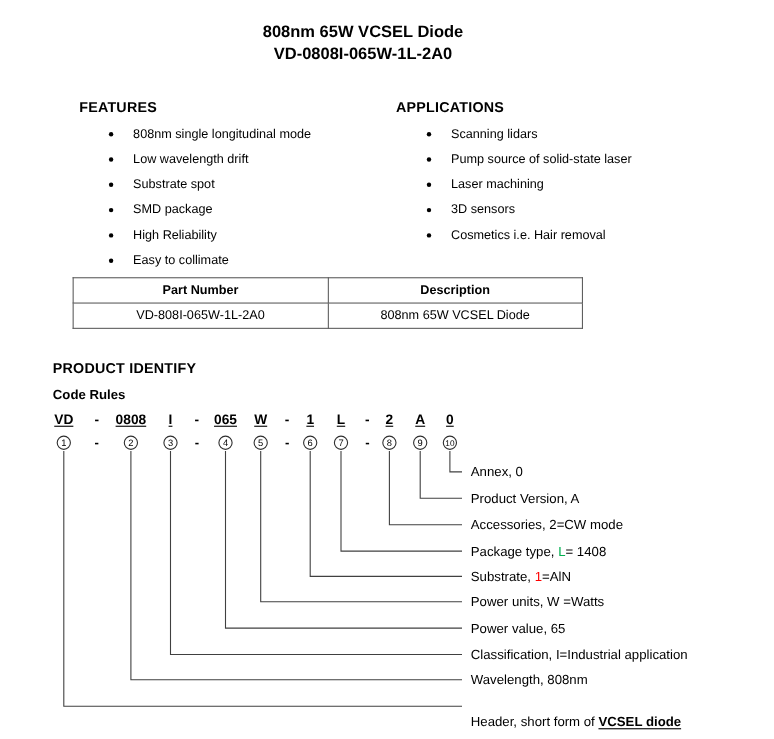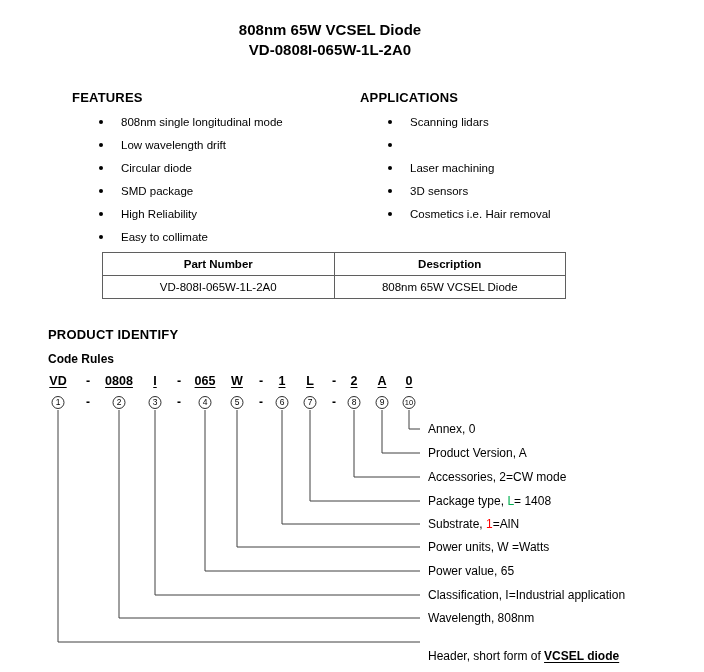--- a/index.html
+++ b/index.html
@@ -10,21 +10,21 @@
   
   .title-block{position:absolute;top:20px;left:0;width:660px;text-align:center;
     font-weight:bold;font-size:15px;line-height:20px;}
   
   .sec-heading{position:absolute;font-weight:bold;font-size:13px;letter-spacing:.2px;}
   
   .bullet-list{position:absolute;}
   .list-item{display:flex;align-items:center;height:23px;font-size:11.5px;}
   .bullet{width:4px;height:4px;border-radius:50%;background:#000;margin-right:18px;flex:0 0 auto;}
   
-  .part-table{position:absolute;left:66px;top:252px;width:464px;border-collapse:collapse;margin-left:36px;}
+  .part-table{position:absolute;left:66px;top:252px;width:464px;border-collapse:collapse;}
   .part-table th,.part-table td{
     border:1px solid #5f5f5f;height:22px;text-align:center;vertical-align:middle;
     font-size:11.5px;padding:0;}
   .part-table th{font-weight:bold;}
   
   .pi-heading{position:absolute;left:48px;top:327px;font-weight:bold;font-size:13px;letter-spacing:.2px;}
   .pi-sub{position:absolute;left:48px;top:352px;font-weight:bold;font-size:12px;}
   .code-token{position:absolute;top:374px;transform:translateX(-50%);
     font-weight:bold;font-size:12.5px;text-decoration:underline;
     text-underline-offset:2px;white-space:nowrap;}
@@ -53,21 +53,21 @@
     <div class="list-item">
       <span class="bullet"></span>
       <span>808nm single longitudinal mode</span>
     </div>
     <div class="list-item">
       <span class="bullet"></span>
       <span>Low wavelength drift</span>
     </div>
     <div class="list-item">
       <span class="bullet"></span>
-      <span>Circular diode</span>
+      <span>Substrate spot</span>
     </div>
     <div class="list-item">
       <span class="bullet"></span>
       <span>SMD package</span>
     </div>
     <div class="list-item">
       <span class="bullet"></span>
       <span>High Reliability</span>
     </div>
     <div class="list-item">
@@ -77,20 +77,21 @@
   </div>
 
 <div class="sec-heading" style="left:360px;top:90px;">APPLICATIONS</div>
 <div class="bullet-list" style="left:388px;top:110px;">
     <div class="list-item">
       <span class="bullet"></span>
       <span>Scanning lidars</span>
     </div>
     <div class="list-item">
       <span class="bullet"></span>
+      <span>Pump source of solid-state laser</span>
     </div>
     <div class="list-item">
       <span class="bullet"></span>
       <span>Laser machining</span>
     </div>
     <div class="list-item">
       <span class="bullet"></span>
       <span>3D sensors</span>
     </div>
     <div class="list-item">

